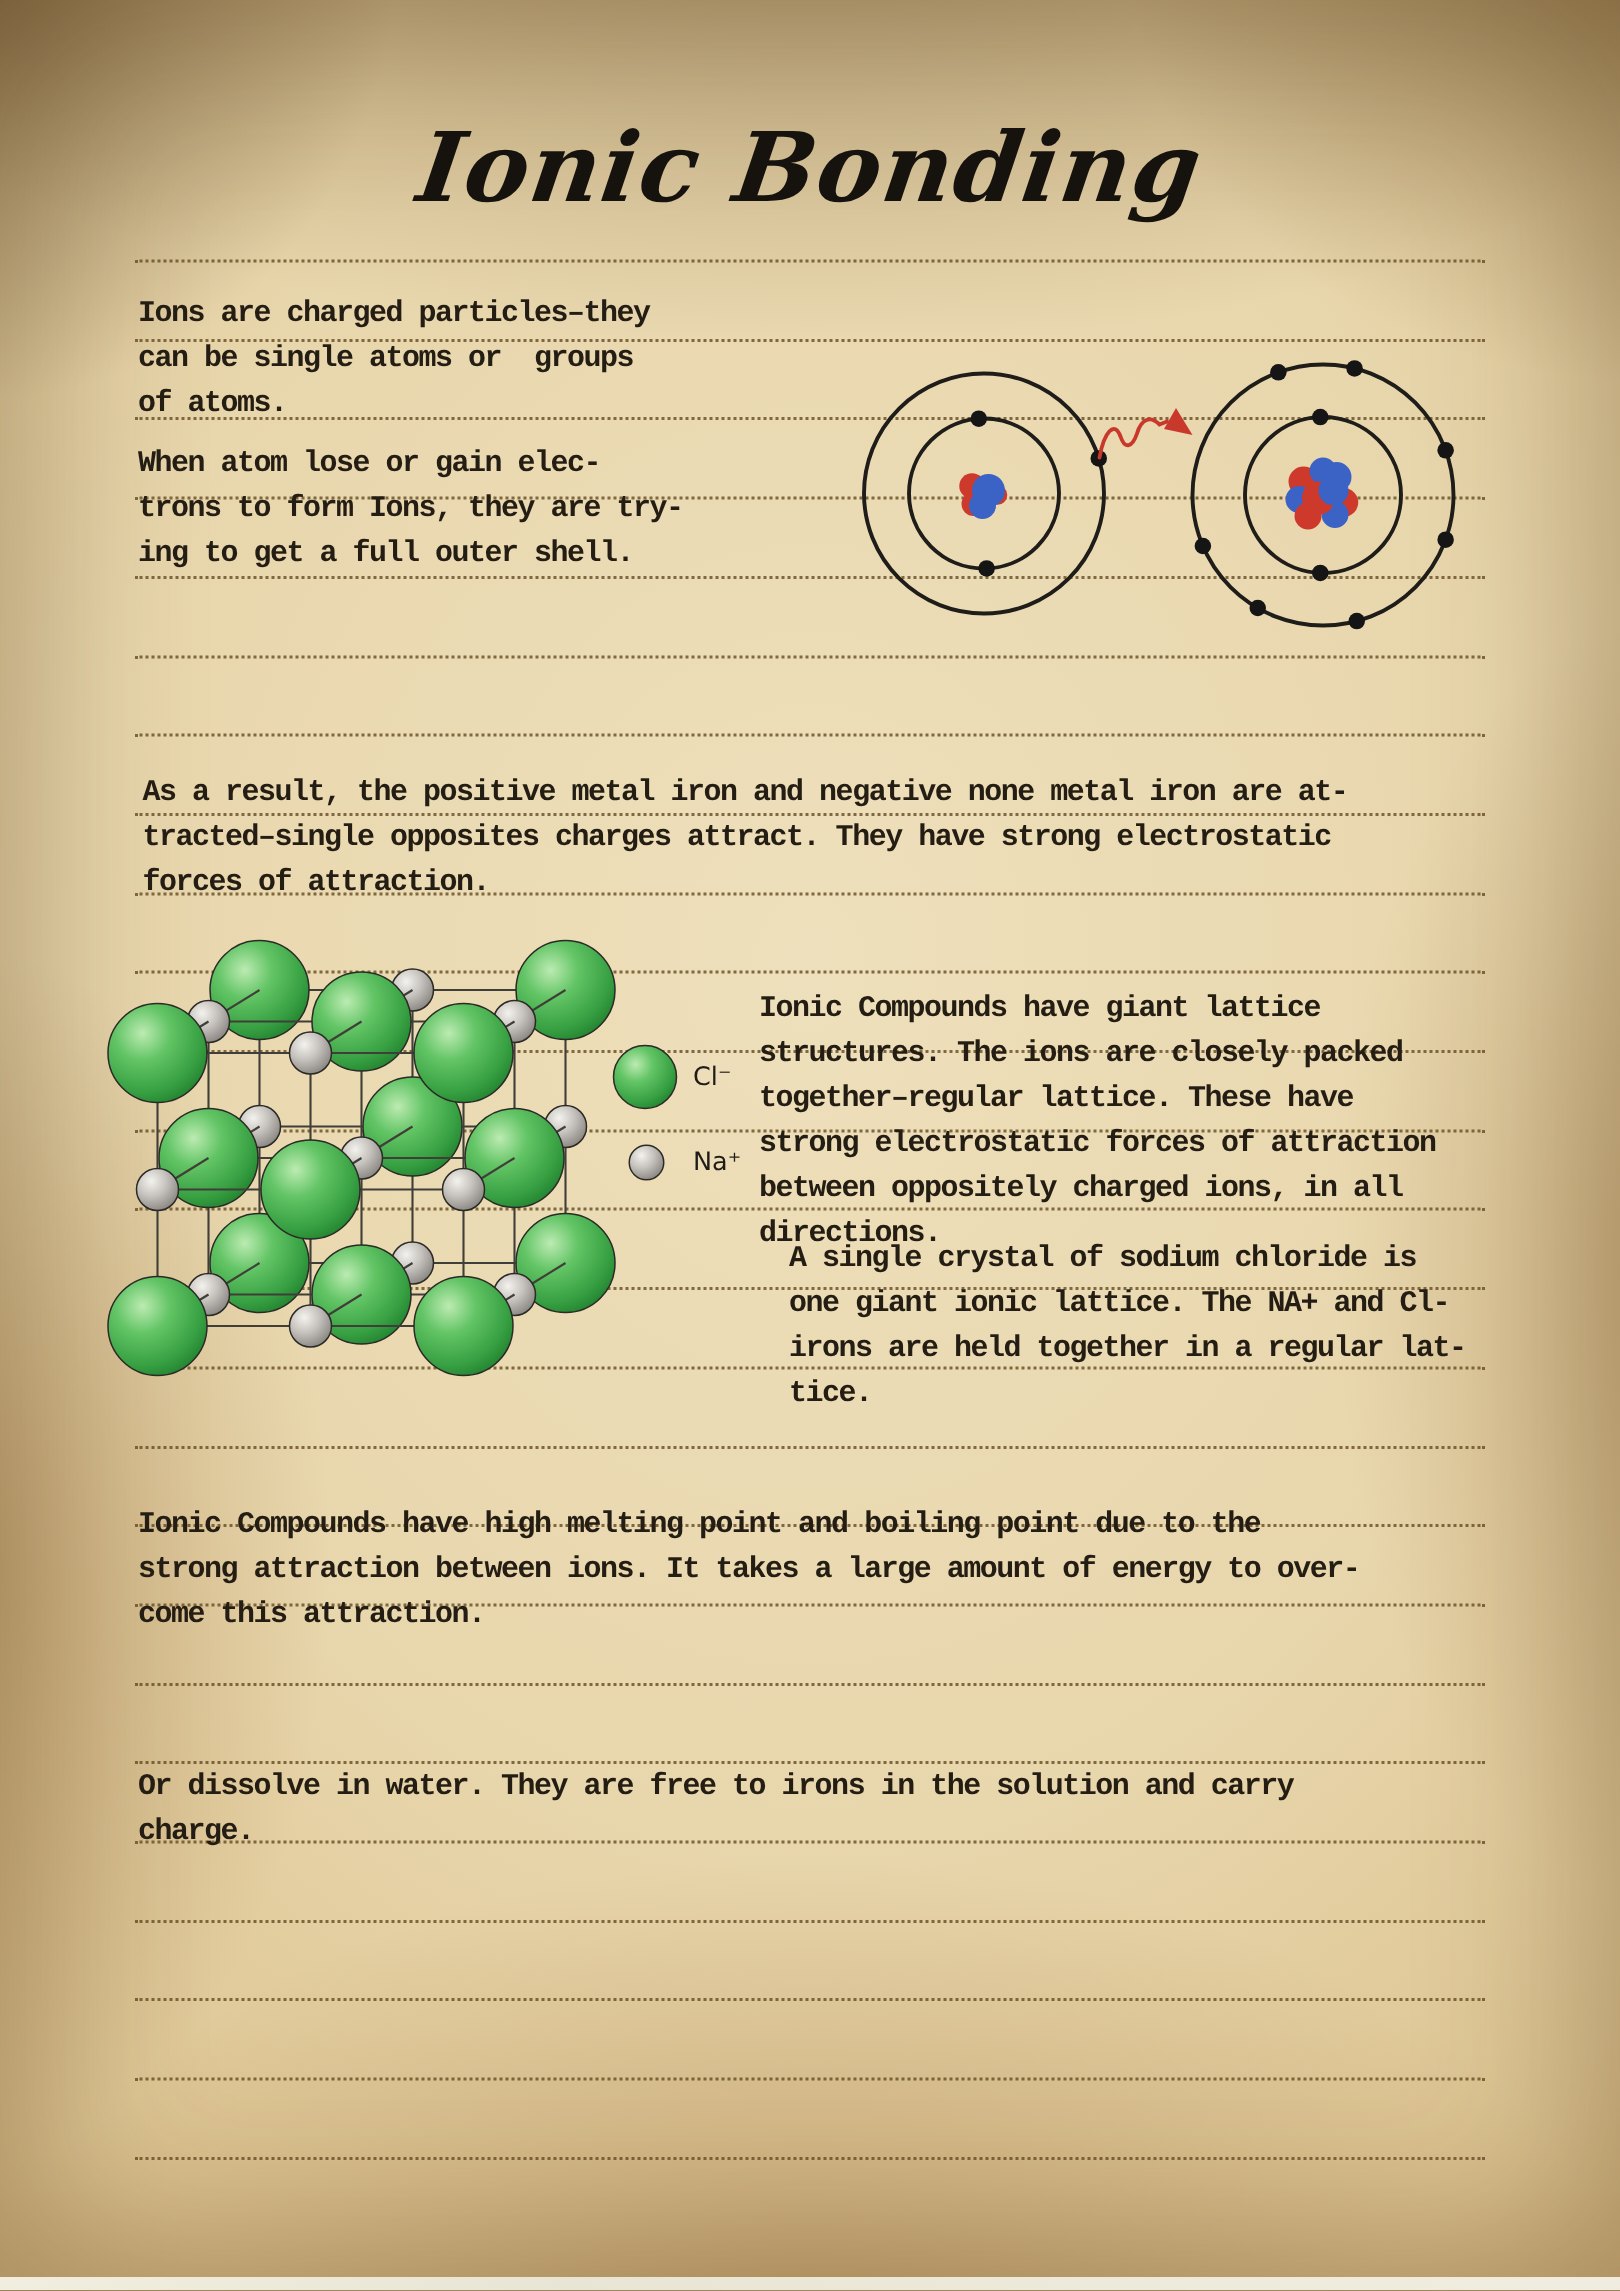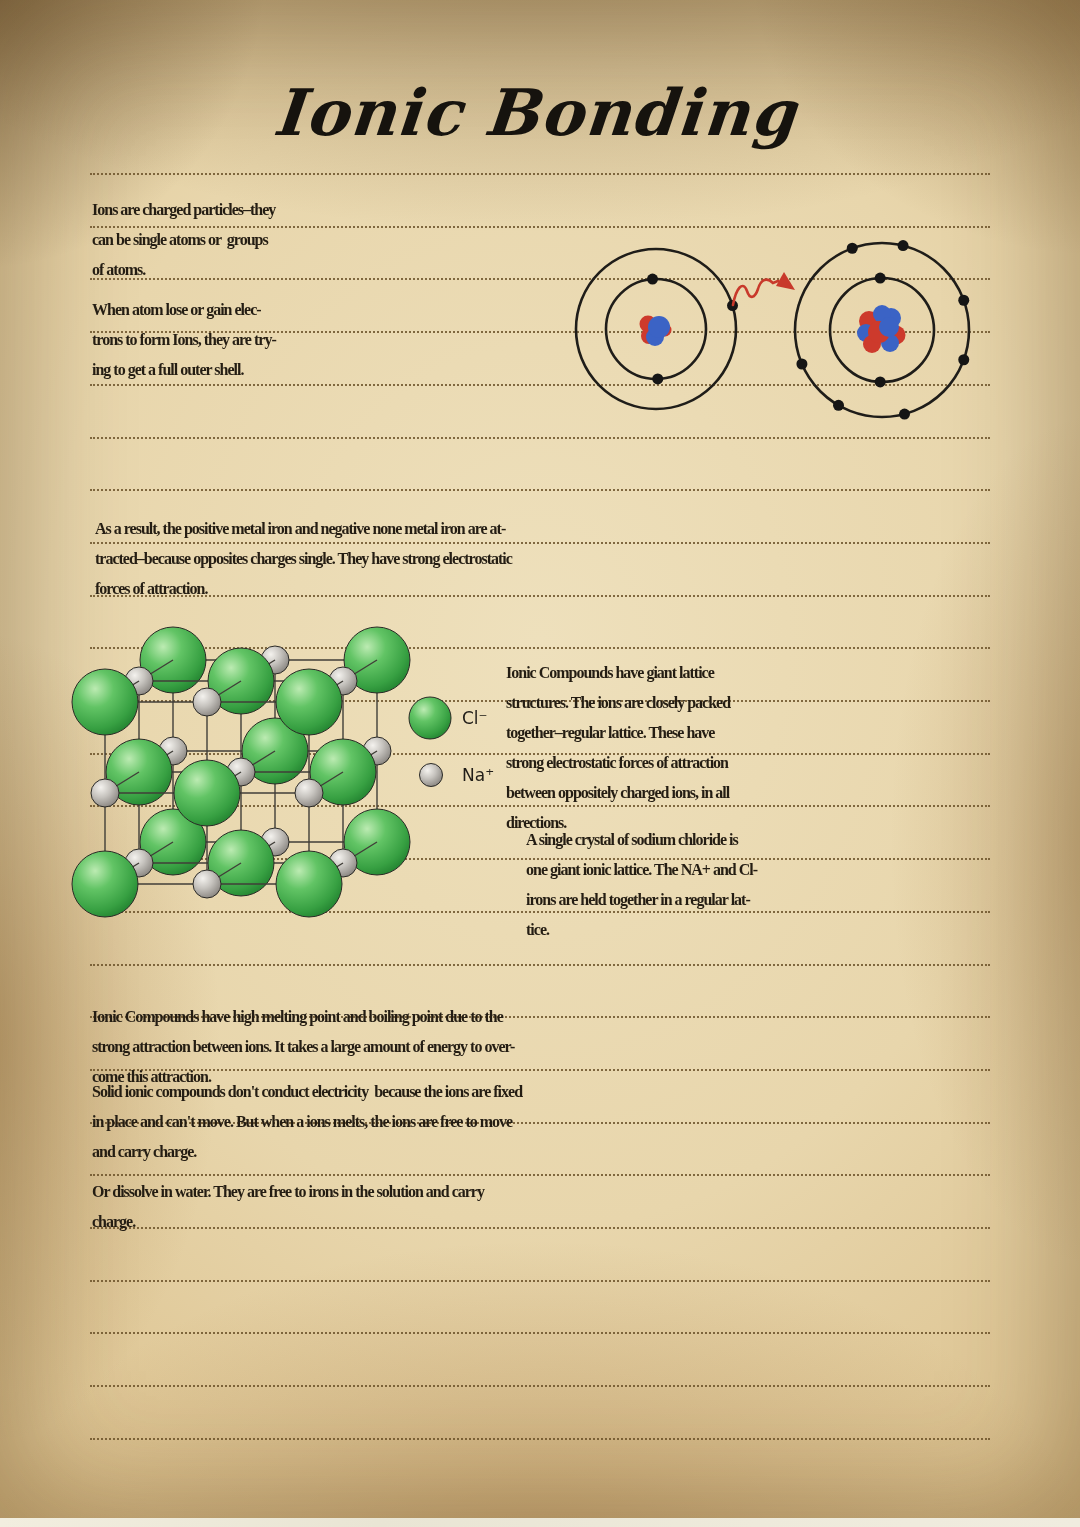--- a/index.html
+++ b/index.html
@@ -25,22 +25,22 @@
     border-top:2px dotted rgba(104,78,38,0.82);
   }
   .title {
     position:absolute; left:0; right:0; top:78px; text-align:center;
     font-family:"DejaVu Serif", serif; font-style:italic; font-weight:700;
     font-size:64px; line-height:1.1; color:#16130e;
     transform:skewX(-8deg); letter-spacing:1px;
   }
   .para {
     position:absolute;
-    font-family:Liberation Serif, serif; font-weight:700;
-    font-size:16px; line-height:30px; letter-spacing:-1px;
+    font-family:Liberation Mono, monospace; font-weight:700;
+    font-size:20px; line-height:30px; letter-spacing:-1px;
     color:#241d13; white-space:pre-wrap;
   }
   .p1 { left:92px;  top:195px;  width:430px; }
   .p2 { left:92px;  top:295px;  width:430px; }
   .p3 { left:92px;  top:393px;  width:440px; }
   .p4 { left:95px;  top:514px;  width:915px; }
   .p5 { left:506px; top:658px;  width:500px; }
   .p6 { left:526px; top:825px;  width:500px; }
   .p7 { left:92px;  top:978px;  width:915px;margin-top:24px; }
   .p8 { left:92px;  top:1077px; width:920px; }
@@ -84,38 +84,35 @@
       <div class="ruled-line" style="top: 1437.8px;"></div>
     </div>
 
   <div class="para p1">Ions are charged particles–they
 can be single atoms or  groups
 of atoms.</div>
   <div class="para p2">When atom lose or gain elec-
 trons to form Ions, they are try-
 ing to get a full outer shell.</div>
   <div class="para p4">As a result, the positive metal iron and negative none metal iron are at-
-tracted–because opposites charges single. They have strong electrostatic
+tracted–single opposites charges attract. They have strong electrostatic
 forces of attraction.</div>
   <div class="para p5">Ionic Compounds have giant lattice
 structures. The ions are closely packed
 together–regular lattice. These have
 strong electrostatic forces of attraction
 between oppositely charged ions, in all
 directions.</div>
   <div class="para p6">A single crystal of sodium chloride is
 one giant ionic lattice. The NA+ and Cl-
 irons are held together in a regular lat-
 tice.</div>
   <div class="para p7">Ionic Compounds have high melting point and boiling point due to the
 strong attraction between ions. It takes a large amount of energy to over-
 come this attraction.</div>
-  <div class="para p8">Solid ionic compounds don't conduct electricity  because the ions are fixed
-in place and can't move. But when a ions melts, the ions are free to move
-and carry charge.</div>
   <div class="para p9">Or dissolve in water. They are free to irons in the solution and carry
 charge.</div>
 
   <svg id="atoms-svg" class="diagram" width="450" height="260" viewBox="0 0 450 260">
       <circle cx="100" cy="121" r="80" fill="none" stroke="#1f1d19" stroke-width="2.6"></circle>
       <circle cx="100" cy="121" r="50" fill="none" stroke="#1f1d19" stroke-width="2.6"></circle>
       <circle cx="92" cy="116" r="8.5" fill="#cd3a2c"></circle>
       <circle cx="93" cy="128" r="8" fill="#cd3a2c"></circle>
       <circle cx="109" cy="122" r="6.5" fill="#cd3a2c"></circle>
       <circle cx="99" cy="129" r="9" fill="#3b63c5"></circle>

